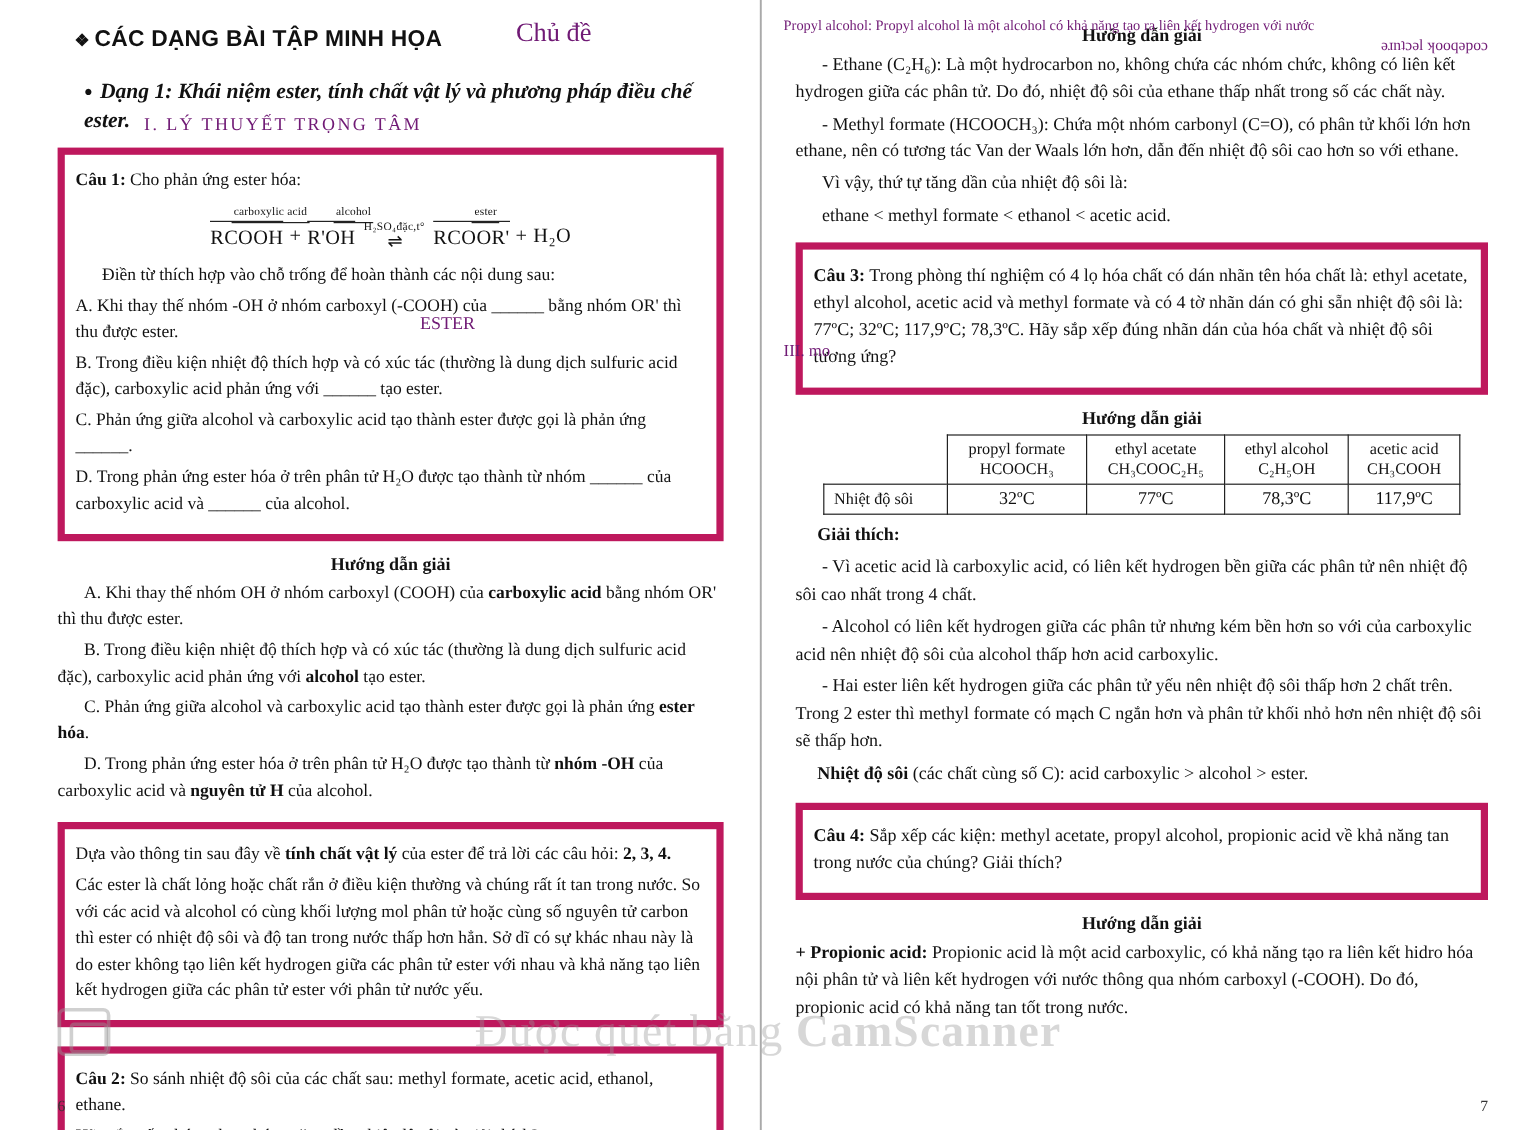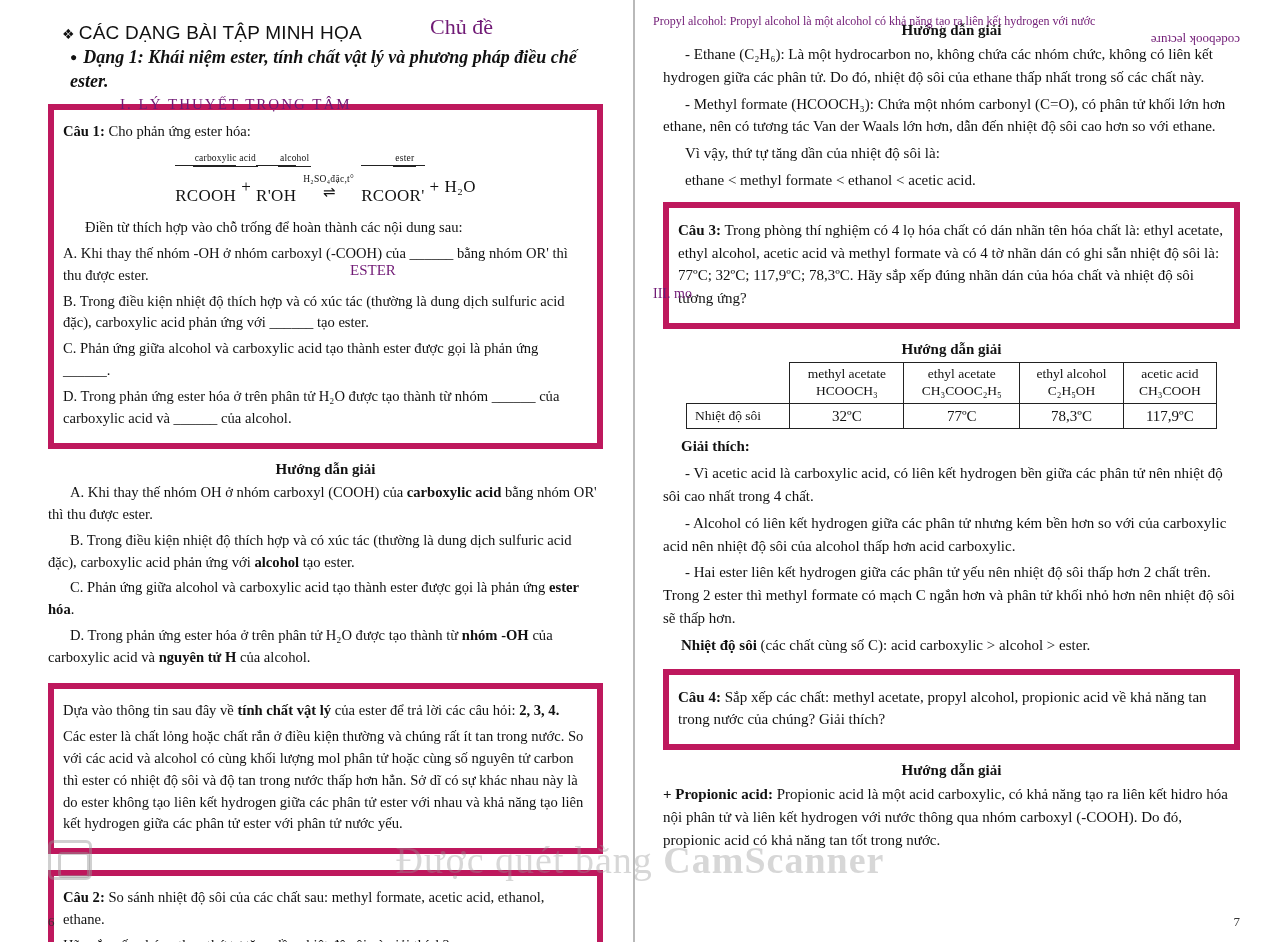--- a/index.html
+++ b/index.html
@@ -33,24 +33,24 @@
   .ghost {
     position: absolute;
     color: #701a75;
     font-family: "Liberation Serif", serif;
     pointer-events: none;
     user-select: none;
   }
 
   h1.section-title {
     font-family: "Liberation Sans", sans-serif;
-    font-weight: normal;
+    font-weight: bold;
     font-size: 19px;
     letter-spacing: .2px;
-    margin: 0 0 1px 14px;
+    margin: 0 0 20px 14px;
   }
   h1.section-title .dia { font-size: 14px; margin-right: 4px; }
 
   .dang {
     font-style: italic;
     font-weight: bold;
     font-size: 18px;
     margin: 0 0 10px 22px;
     line-height: 1.35;
   }
@@ -87,21 +87,21 @@
   .lbl { font-size: 9.5px; letter-spacing: .2px; }
   .lbl.u { border-bottom: 1px solid #222; padding: 0 2px; }
   .eqn-main {
     display: flex;
     align-items: center;
     justify-content: center;
     gap: 5px;
     font-size: 17px;
     letter-spacing: .3px;
   }
-  .eqn-main .term { border-top: 1px solid #222; padding-top: 18px; }
+  .eqn-main .term { border-top: 1px solid #222; padding-top: 1px; }
   .arrow {
     display: inline-flex;
     flex-direction: column;
     align-items: center;
     font-size: 9.5px;
     line-height: 1;
     margin: 0 2px;
   }
   .arrow .cond { margin-bottom: 1px; }
   .arrow .glyph { font-size: 15px; line-height: .9; letter-spacing: -1px; }
@@ -288,21 +288,21 @@
       </p>
     </div>
 
     <p class="huong">Hướng dẫn giải</p>
 
     <table class="boil">
       <tbody>
           <tr>
         <th style="border:none;"></th>
         <th>
-          <div>methyl acetate</div>
+          <div>propyl formate</div>
           <div>HCOOCH₃</div>
         </th>
         <th>
           <div>ethyl acetate</div>
           <div>CH₃COOC₂H₅</div>
         </th>
         <th>
           <div>ethyl alcohol</div>
           <div>C₂H₅OH</div>
         </th>
@@ -325,21 +325,21 @@
     <p class="ln dash">- Vì acetic acid là carboxylic acid, có liên kết hydrogen bền giữa các phân tử nên nhiệt độ sôi cao nhất trong 4 chất.</p>
     <p class="ln dash">- Alcohol có liên kết hydrogen giữa các phân tử nhưng kém bền hơn so với của carboxylic acid nên nhiệt độ sôi của alcohol thấp hơn acid carboxylic.</p>
     <p class="ln dash">- Hai ester liên kết hydrogen giữa các phân tử yếu nên nhiệt độ sôi thấp hơn 2 chất trên. Trong 2 ester thì methyl formate có mạch C ngắn hơn và phân tử khối nhỏ hơn nên nhiệt độ sôi sẽ thấp hơn.</p>
     <p class="ln" style="text-indent:18px;">
       <b>Nhiệt độ sôi</b><span> (các chất cùng số C): acid carboxylic &gt; alcohol &gt; ester.</span>
     </p>
 
     <div class="box" style="margin-top:12px;">
       <p class="ln">
         <span class="q-label">Câu 4:</span>
-        <span>Sắp xếp các chất: methyl acetate, propyl alcohol, propionic acid về khả năng tan trong nước của chúng? Giải thích?</span>
+        <span>Sắp xếp các kiện: methyl acetate, propyl alcohol, propionic acid về khả năng tan trong nước của chúng? Giải thích?</span>
       </p>
     </div>
 
     <p class="huong">Hướng dẫn giải</p>
 
     <p class="ln">
       <b>+ Propionic acid:</b><span> Propionic acid là một acid carboxylic, có khả năng tạo ra liên kết hidro hóa nội phân tử và liên kết hydrogen với nước thông qua nhóm carboxyl (-COOH). Do đó, propionic acid có khả năng tan tốt trong nước.</span>
     </p>
 
     <div class="pagenum right">7</div>

